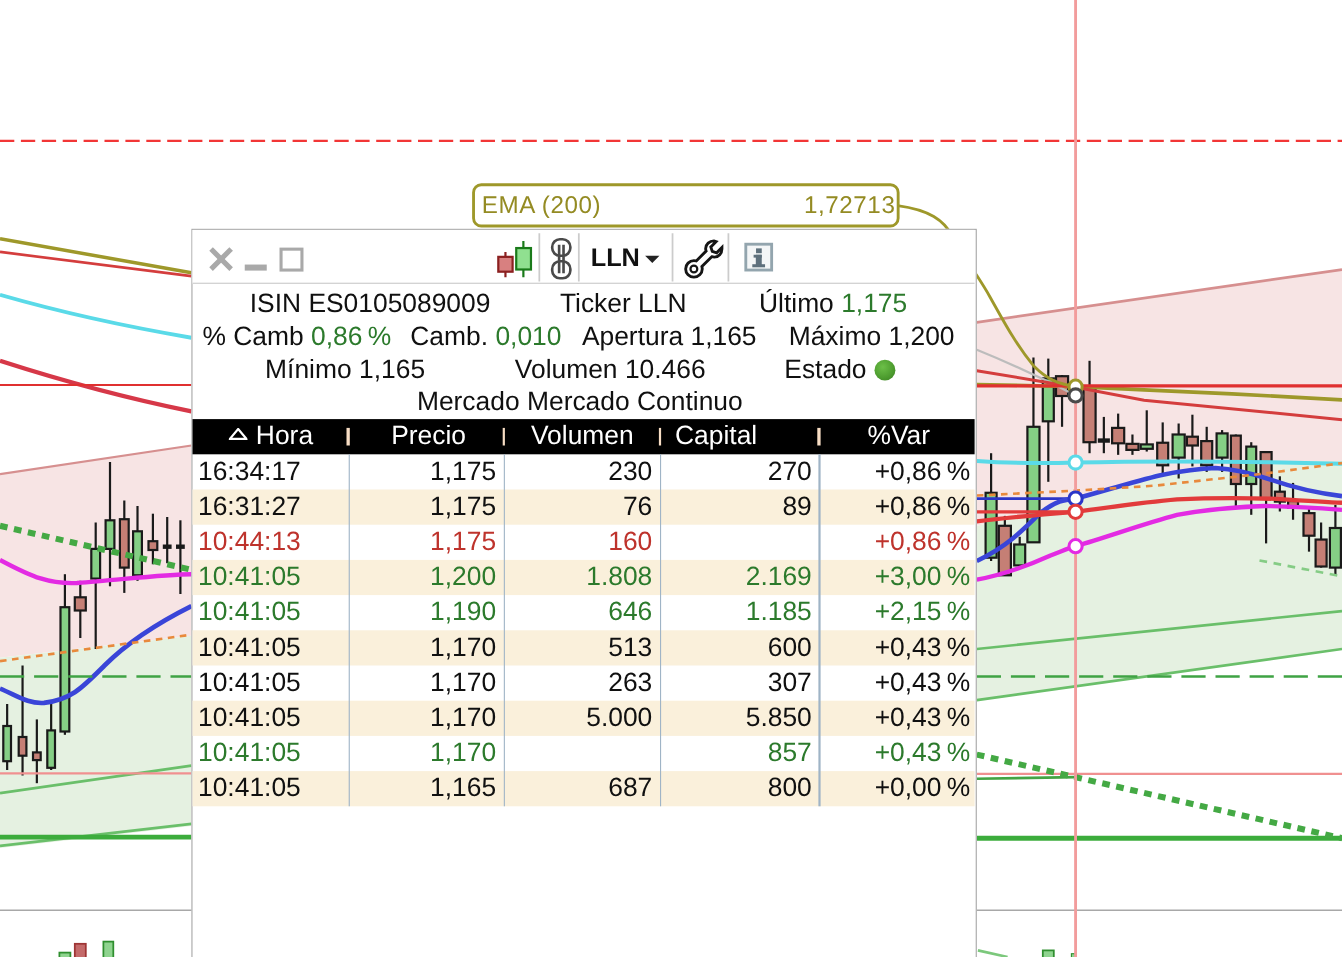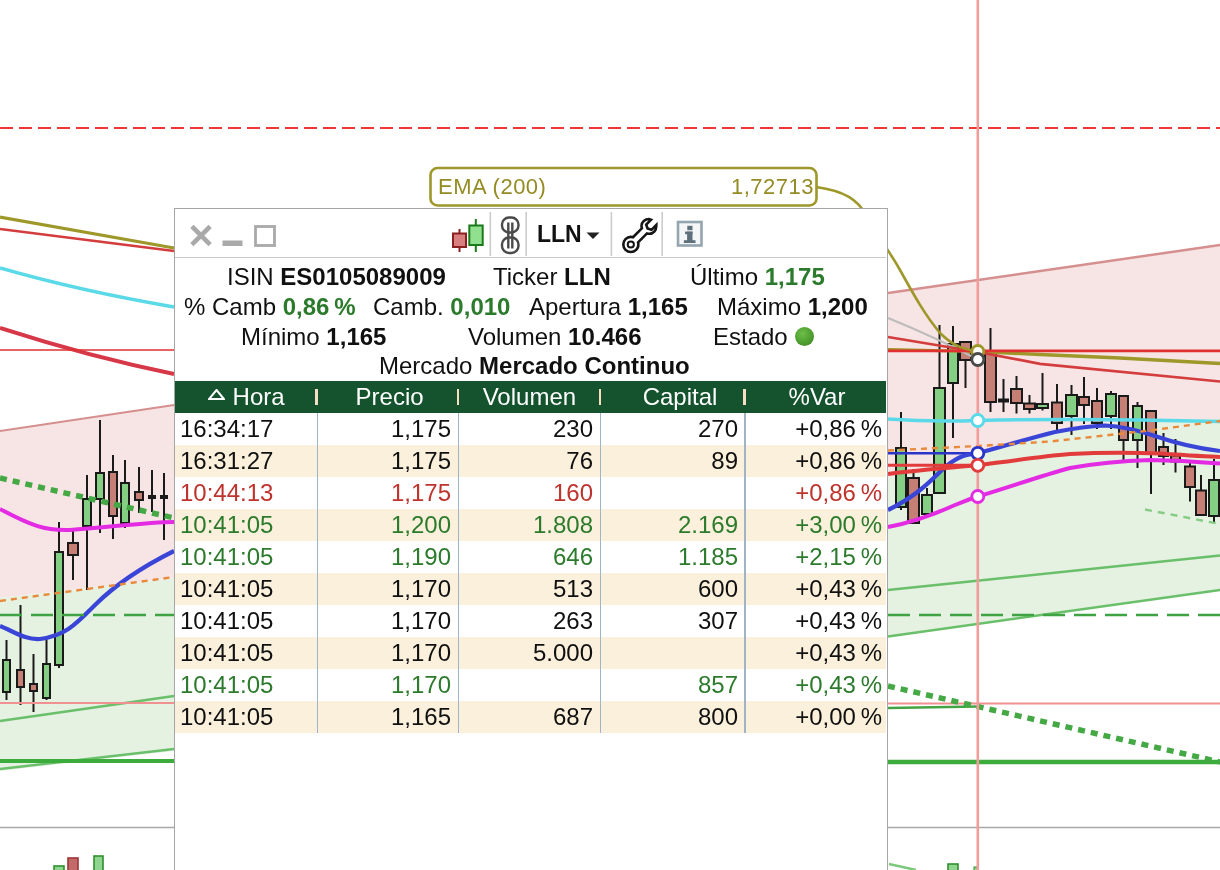--- a/index.html
+++ b/index.html
@@ -6,23 +6,23 @@
 html,body { width:1220px; height:870px; overflow:hidden; background:#fff;
   font-family:"Liberation Sans", sans-serif; }
 #stage { position:absolute; left:0; top:0; width:1036px; height:870px; }
 #chart { position:absolute; left:0; top:0; }
 #popup { position:absolute; left:174px; top:207.5px; width:714px; height:663px;
   background:#fff; border:1.5px solid #a6a6a6; z-index:5; }
 #titlebar { position:absolute; left:0; top:0; width:711px; height:49.5px;
   border-bottom:1.5px solid #c9c9c9; background:#fff; }
 #info { position:absolute; left:0; top:51px; width:711px; height:121px; font-size:24px; color:#101010; }
 .il { position:absolute; white-space:pre; line-height:28px; }
-.il b { font-weight:bold; }
+.il b { font-weight:normal; }
 .grn { color:#2c7a2c; }
-#thead { position:absolute; left:0; top:172px; width:711px; height:32px; background:#14532d;
+#thead { position:absolute; left:0; top:172px; width:711px; height:32px; background:#000000;
   color:#fff; font-size:24px; }
 .hc { position:absolute; top:0; height:32px; line-height:31px; text-align:center; }
 .hsep { position:absolute; top:8px; width:2.5px; height:16px; background:#f7ddc4; }
 #tbody { position:absolute; left:0; top:204px; width:711px; }
 .tr { position:relative; width:711px; height:32px; line-height:32px; font-size:24px; color:#101010; }
 .tr.alt { background:#faf0db; }
 .tr.r { color:#be332c; }
 .tr.g { color:#2c7a2c; }
 .tr div { position:absolute; top:0; height:32px; }
 .c0 { left:5px; }
@@ -204,40 +204,40 @@
       <g fill="#5e707c">
         <rect x="512.3" y="16.8" width="5.2" height="4.4"></rect>
         <rect x="510.1" y="22.6" width="7.4" height="2.6"></rect>
         <rect x="512.1" y="22.6" width="5.4" height="10.4"></rect>
         <rect x="508.9" y="31.2" width="11.6" height="2.8"></rect>
       </g>
     </svg>
   </div>
   <div id="info">
     <div class="il" style="left:52px;top:3px;">ISIN <b>ES0105089009</b></div>
-    <div class="il" style="left:318px;top:3px;">Ticker <b>LLN</b></div>
+    <div class="il" style="left:334px;top:3px;">Ticker <b>LLN</b></div>
     <div class="il" style="left:515px;top:3px;">Último <b class="grn">1,175</b></div>
     <div class="il" style="left:9px;top:33px;">% Camb <b class="grn">0,86 %</b></div>
     <div class="il" style="left:198px;top:33px;">Camb. <b class="grn">0,010</b></div>
     <div class="il" style="left:354px;top:33px;">Apertura <b>1,165</b></div>
     <div class="il" style="left:542px;top:33px;">Máximo <b>1,200</b></div>
     <div class="il" style="left:66px;top:63px;">Mínimo <b>1,165</b></div>
     <div class="il" style="left:293px;top:63px;">Volumen <b>10.466</b></div>
     <div class="il" style="left:538px;top:63px;">Estado </div>
     <div style="position:absolute;left:620px;top:67.5px;width:19px;height:19px;border-radius:50%;background:radial-gradient(circle at 40% 35%, #6cbf48, #4c9b2e 60%, #3a7a22);"></div>
     <div class="il" style="left:204px;top:92px;">Mercado <b>Mercado Continuo</b></div>
   </div>
   <div id="thead">
     <svg style="position:absolute;left:33px;top:8.5px;" width="17" height="11" viewBox="0 0 17 11">
       <polygon points="8.5,1 16,10 1,10" fill="none" stroke="#ffffff" stroke-width="2"></polygon>
     </svg>
     <div class="hc" style="left:23.6px;width:120px;">Hora</div>
     <div class="hc" style="left:154.6px;width:120px;">Precio</div>
     <div class="hc" style="left:294.4px;width:120px;">Volumen</div>
-    <div class="hc" style="left:445px;width:120px;text-align:center;">Capital</div>
+    <div class="hc" style="left:416px;width:120px;text-align:center;">Capital</div>
     <div class="hc" style="left:582px;width:120px;">%Var</div>
     <div class="hsep" style="left:140px;"></div>
     <div class="hsep" style="left:281.5px;"></div>
     <div class="hsep" style="left:423.5px;"></div>
     <div class="hsep" style="left:568px;"></div>
   </div>
   <div id="tbody">
 <div class="tr k">
           <div class="c0">16:34:17</div>
           <div class="c1">1,175</div>
@@ -283,20 +283,21 @@
           <div class="c0">10:41:05</div>
           <div class="c1">1,170</div>
           <div class="c2">263</div>
           <div class="c3">307</div>
           <div class="c4">+0,43 %</div>
         </div>
 <div class="tr k alt">
           <div class="c0">10:41:05</div>
           <div class="c1">1,170</div>
           <div class="c2">5.000</div>
+          <div class="c3">5.850</div>
           <div class="c4">+0,43 %</div>
         </div>
 <div class="tr g">
           <div class="c0">10:41:05</div>
           <div class="c1">1,170</div>
           <div class="c3">857</div>
           <div class="c4">+0,43 %</div>
         </div>
 <div class="tr k alt">
           <div class="c0">10:41:05</div>

